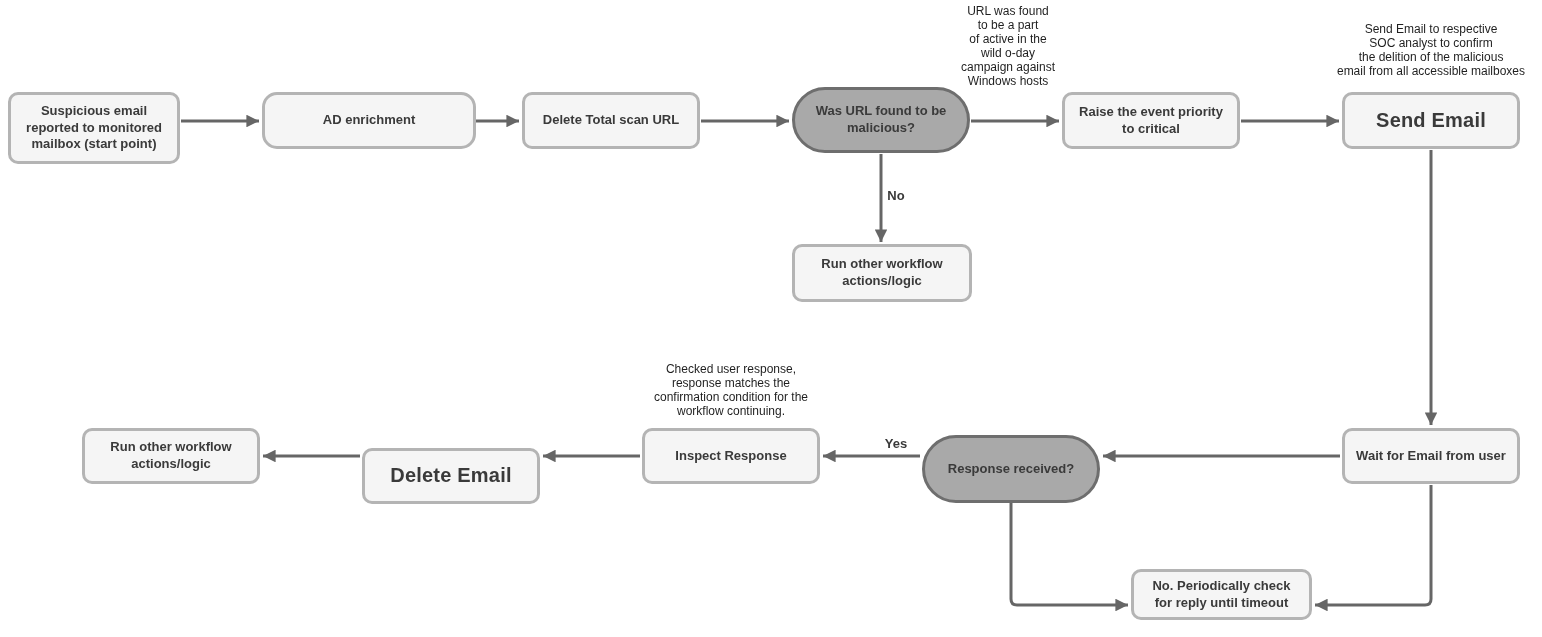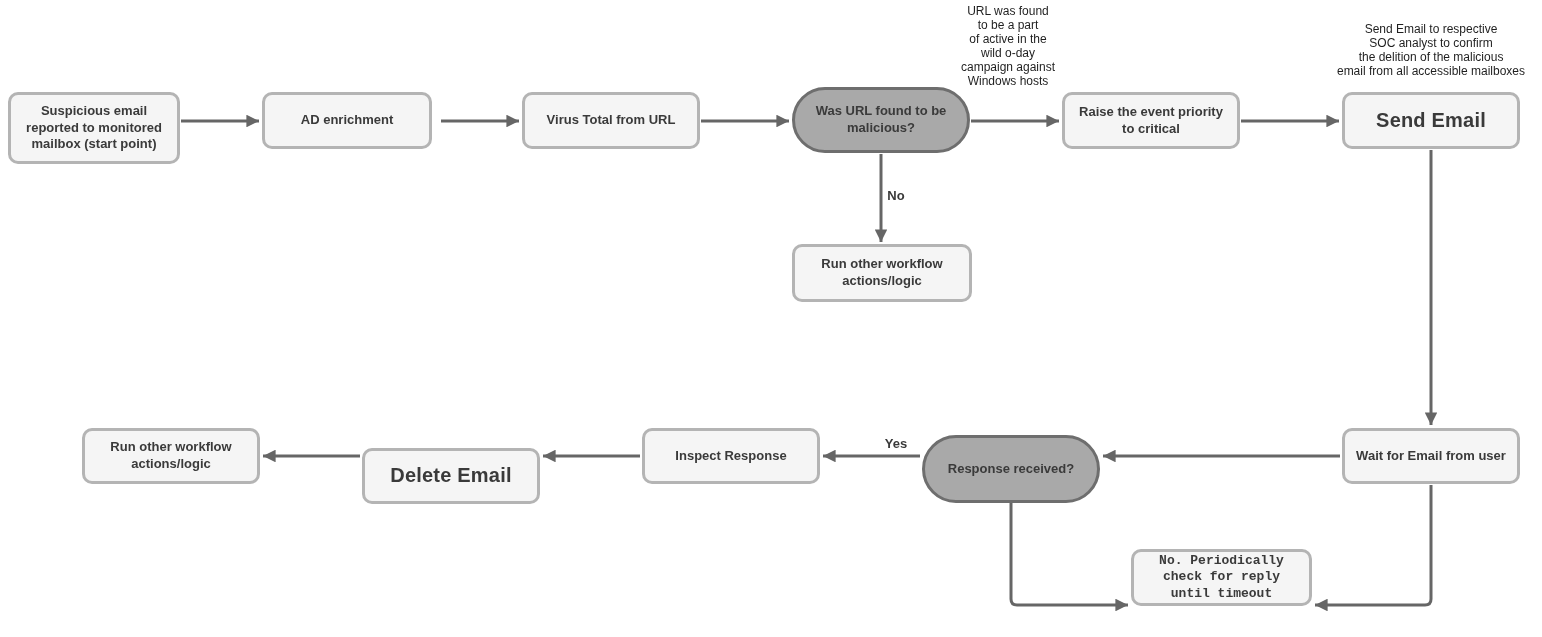--- a/index.html
+++ b/index.html
@@ -90,54 +90,58 @@
     <path class="connector" marker-end="url(#arrowhead)" d="M1340,456 L1103,456"></path>
     <path class="connector" marker-end="url(#arrowhead)" d="M920,456 L823,456"></path>
     <path class="connector" marker-end="url(#arrowhead)" d="M640,456 L543,456"></path>
     <path class="connector" marker-end="url(#arrowhead)" d="M360,456 L263,456"></path>
     <path class="connector" marker-end="url(#arrowhead)" d="M1011,491 L1011,599 Q1011,605 1017,605 L1128,605"></path>
     <path class="connector" marker-end="url(#arrowhead)" d="M1431,485 L1431,599 Q1431,605 1425,605 L1315,605"></path>
   </svg>
 
   <div class="node" style="left:8px; top:92px; width:172px; height:72px;">Suspicious email reported to monitored mailbox (start point)</div>
 
-  <div class="node" style="left:262px; top:92px; width:170px; height:57px;">AD enrichment</div>
+  <div class="node" style="left:262px; top:92px; width:214px; height:57px;border-radius:15px;">AD enrichment</div>
 
-  <div class="node" style="left:522px; top:92px; width:178px; height:57px;">Virus Total from URL</div>
+  <div class="node" style="left:522px; top:92px; width:178px; height:57px;">Delete Total scan URL</div>
 
   <div class="node decision" style="left:792px; top:87px; width:178px; height:66px;">Was URL found to be malicious?</div>
 
   <div class="node" style="left:1062px; top:92px; width:178px; height:57px;">Raise the event priority to critical</div>
 
   <div class="node big" style="left:1342px; top:92px; width:178px; height:57px;">Send Email</div>
 
   <div class="node" style="left:792px; top:244px; width:180px; height:58px;">Run other workflow actions/logic</div>
 
   <div class="node" style="left:82px; top:428px; width:178px; height:56px;">Run other workflow actions/logic</div>
 
   <div class="node big" style="left:362px; top:428px; width:178px; height:56px;margin-top:20px;">Delete Email</div>
 
   <div class="node" style="left:642px; top:428px; width:178px; height:56px;">Inspect Response</div>
 
   <div class="node decision" style="left:922px; top:422px; width:178px; height:68px;margin-top:13px;">Response received?</div>
 
   <div class="node" style="left:1342px; top:428px; width:178px; height:56px;">Wait for Email from user</div>
 
-  <div class="node" style="left:1131px; top:549px; width:181px; height:57px;font-family:Liberation Mono, monospace;">No. Periodically check for reply until timeout</div>
+  <div class="node" style="left:1131px; top:569px; width:181px; height:51px;">No. Periodically check for reply until timeout</div>
 
   <div class="annotation" style="left:918px; top:4px; width:180px;">URL was found
 to be a part
 of active in the
 wild o-day
 campaign against
 Windows hosts</div>
 
   <div class="annotation" style="left:1321px; top:22px; width:220px;">Send Email to respective
 SOC analyst to confirm
 the delition of the malicious
 email from all accessible mailboxes</div>
 
+  <div class="annotation" style="left:601px; top:362px; width:260px;">Checked user response,
+response matches the
+confirmation condition for the
+workflow continuing.</div>
 
   <div class="edge-label" style="left:896px; top:188px;">No</div>
 
   <div class="edge-label" style="left:896px; top:436px;">Yes</div>
 
 </div>
 
 </body></html>

